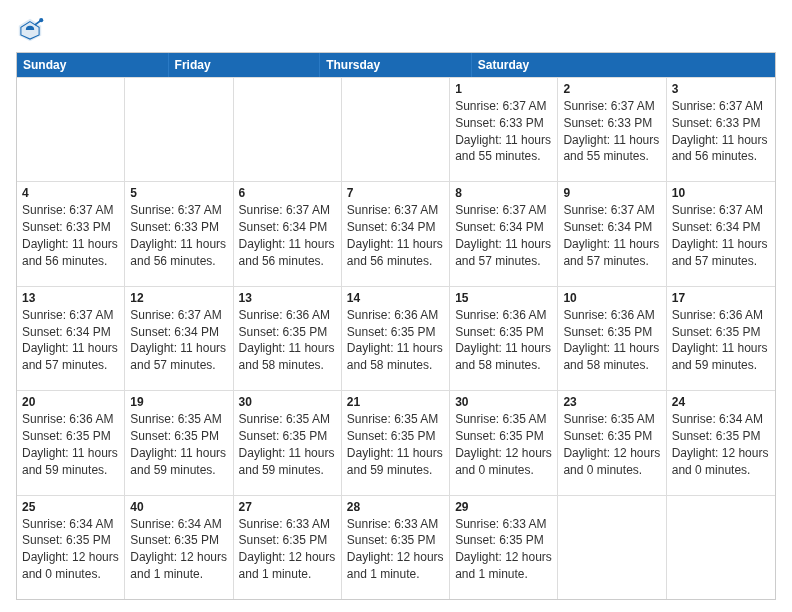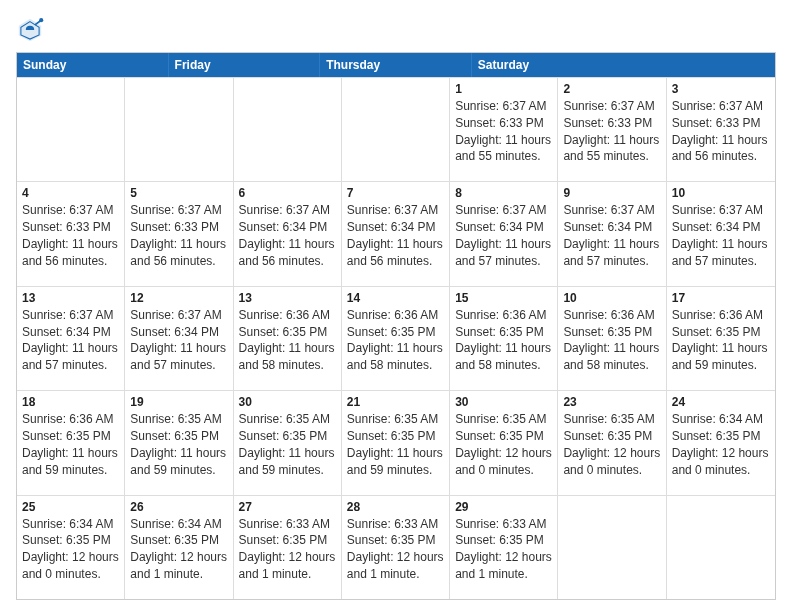--- a/index.html
+++ b/index.html
@@ -262,21 +262,21 @@
           <div class="cal-cell">
             <span class="day-number">17</span>
             <div class="day-info">Sunrise: 6:36 AM
 Sunset: 6:35 PM
 Daylight: 11 hours
 and 59 minutes.</div>
           </div>
         </div>
         <div class="cal-row">
           <div class="cal-cell">
-            <span class="day-number">18</span>
+            <span class="day-number">20</span>
             <div class="day-info">Sunrise: 6:36 AM
 Sunset: 6:35 PM
 Daylight: 11 hours
 and 59 minutes.</div>
           </div>
           <div class="cal-cell">
             <span class="day-number">19</span>
             <div class="day-info">Sunrise: 6:35 AM
 Sunset: 6:35 PM
 Daylight: 11 hours
@@ -320,21 +320,21 @@
         </div>
         <div class="cal-row">
           <div class="cal-cell">
             <span class="day-number">25</span>
             <div class="day-info">Sunrise: 6:34 AM
 Sunset: 6:35 PM
 Daylight: 12 hours
 and 0 minutes.</div>
           </div>
           <div class="cal-cell">
-            <span class="day-number">26</span>
+            <span class="day-number">40</span>
             <div class="day-info">Sunrise: 6:34 AM
 Sunset: 6:35 PM
 Daylight: 12 hours
 and 1 minute.</div>
           </div>
           <div class="cal-cell">
             <span class="day-number">27</span>
             <div class="day-info">Sunrise: 6:33 AM
 Sunset: 6:35 PM
 Daylight: 12 hours

